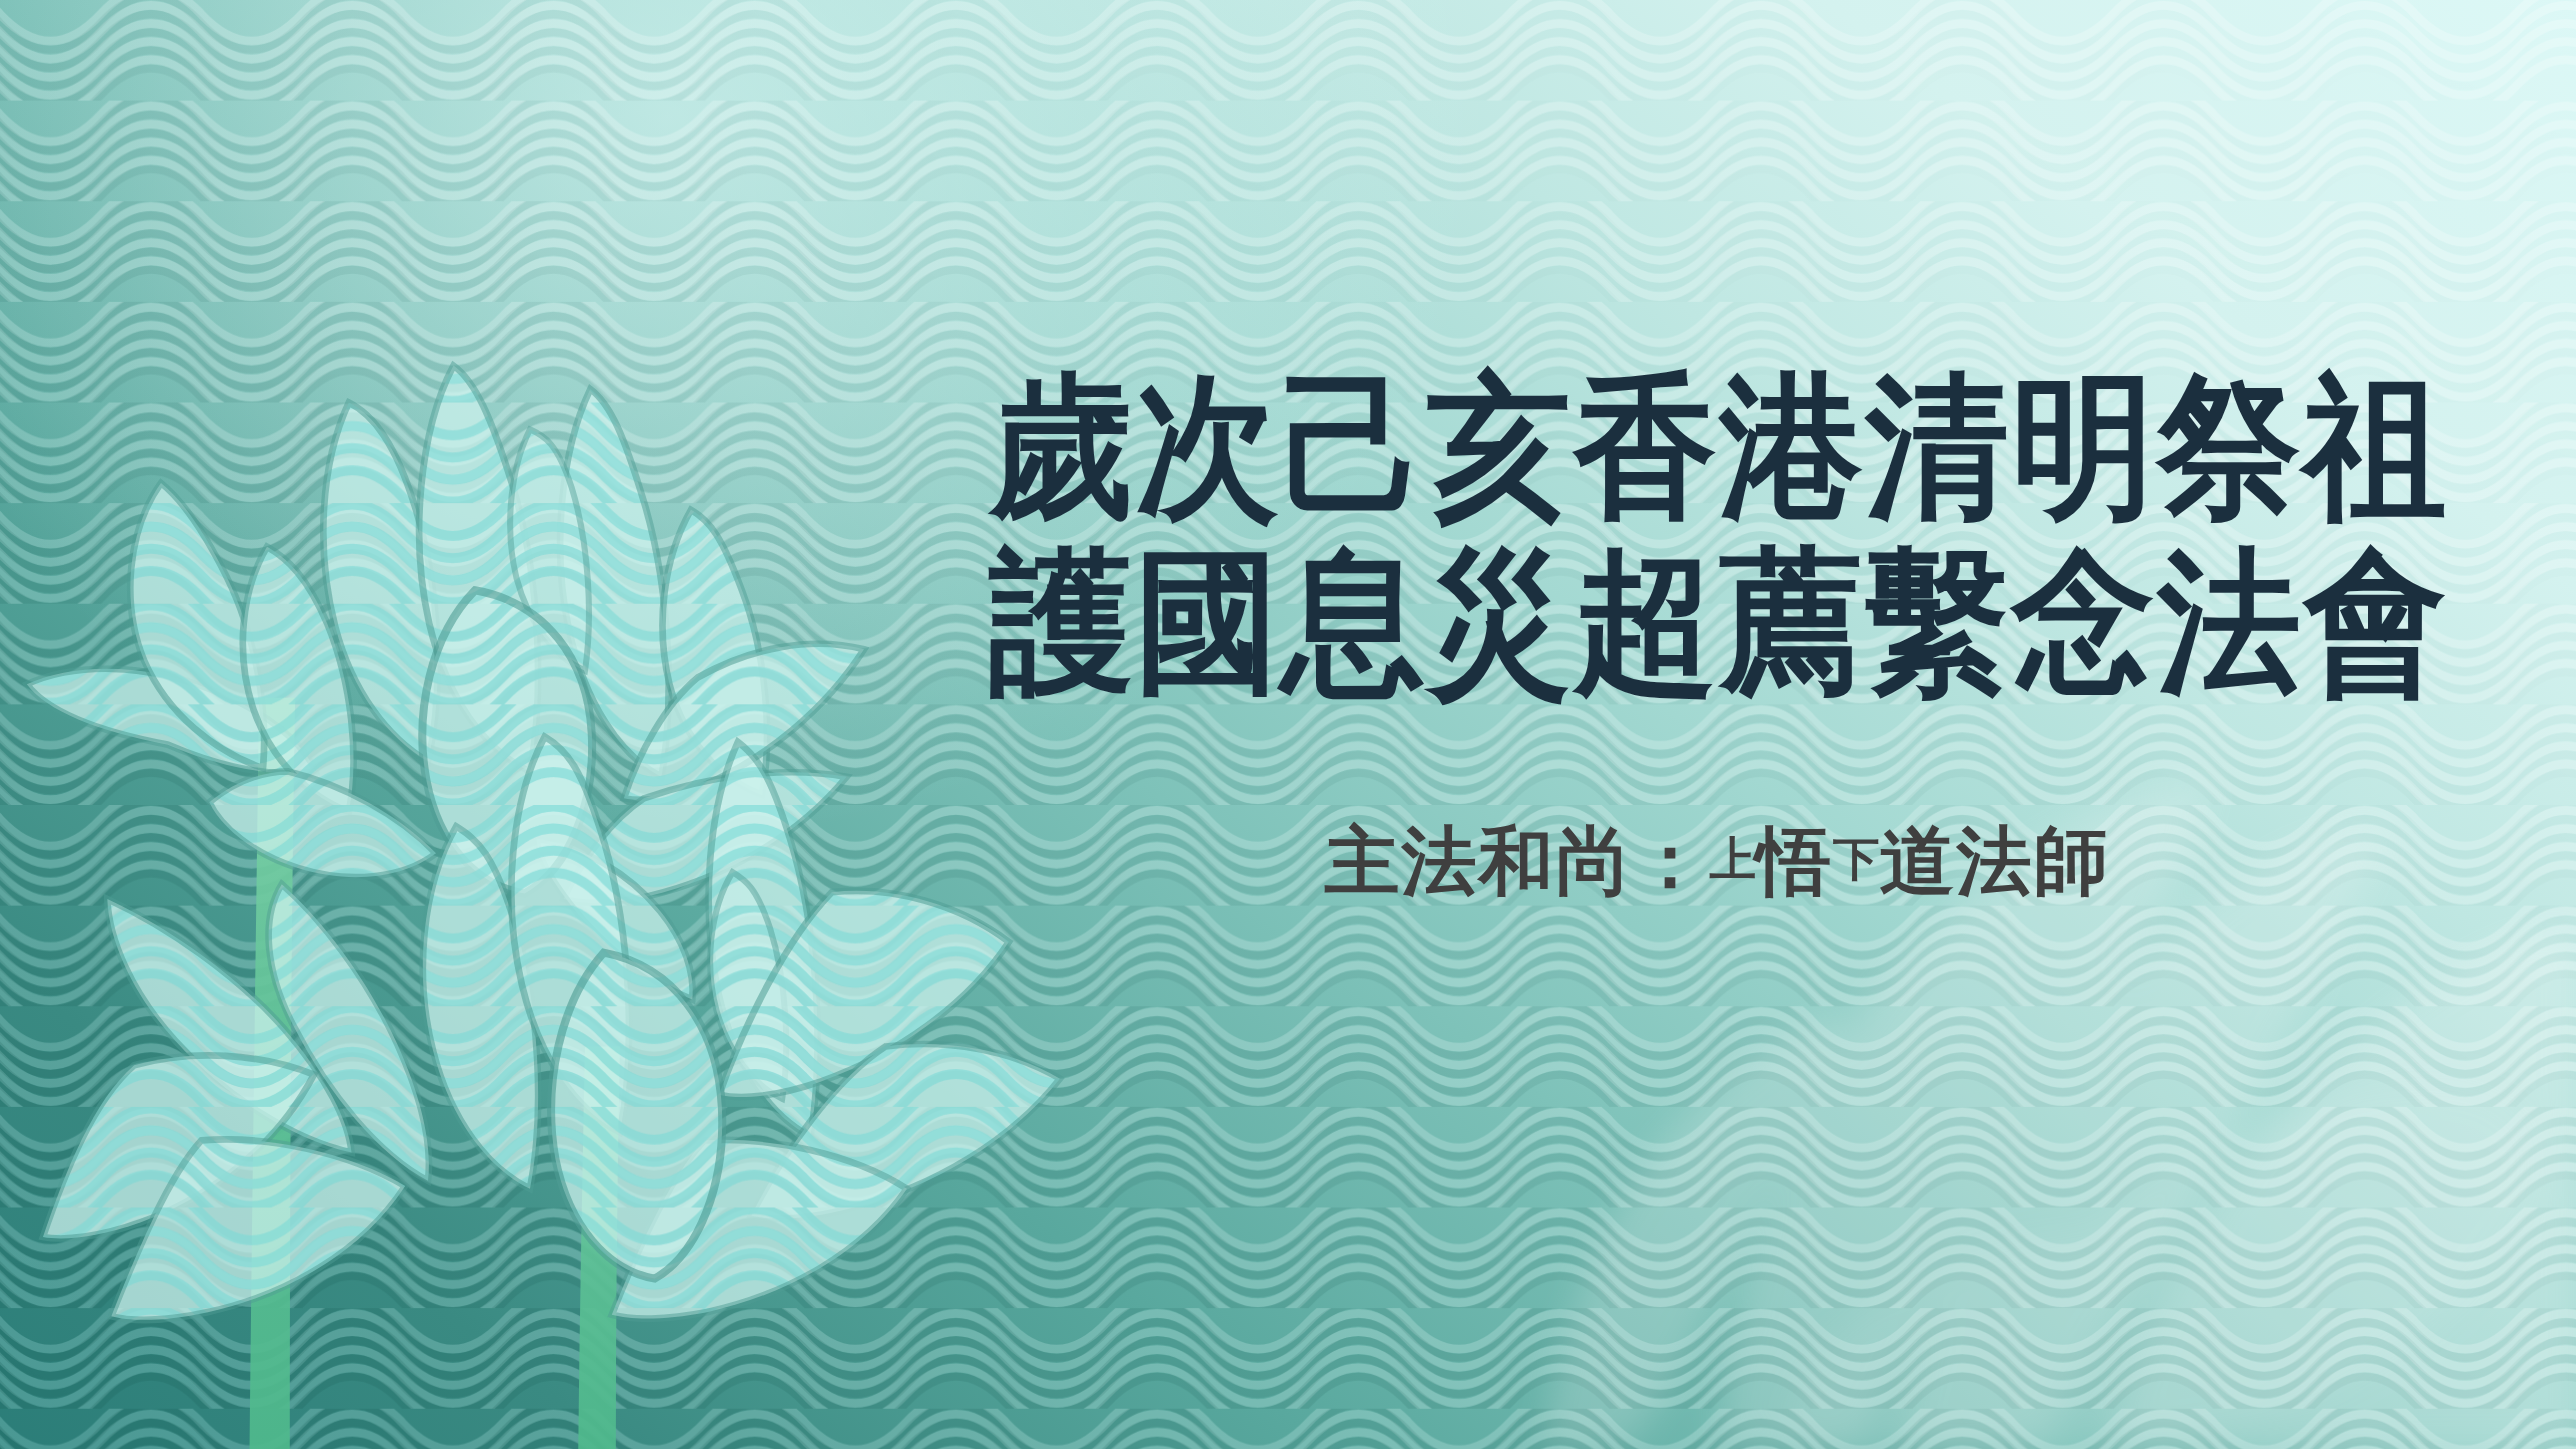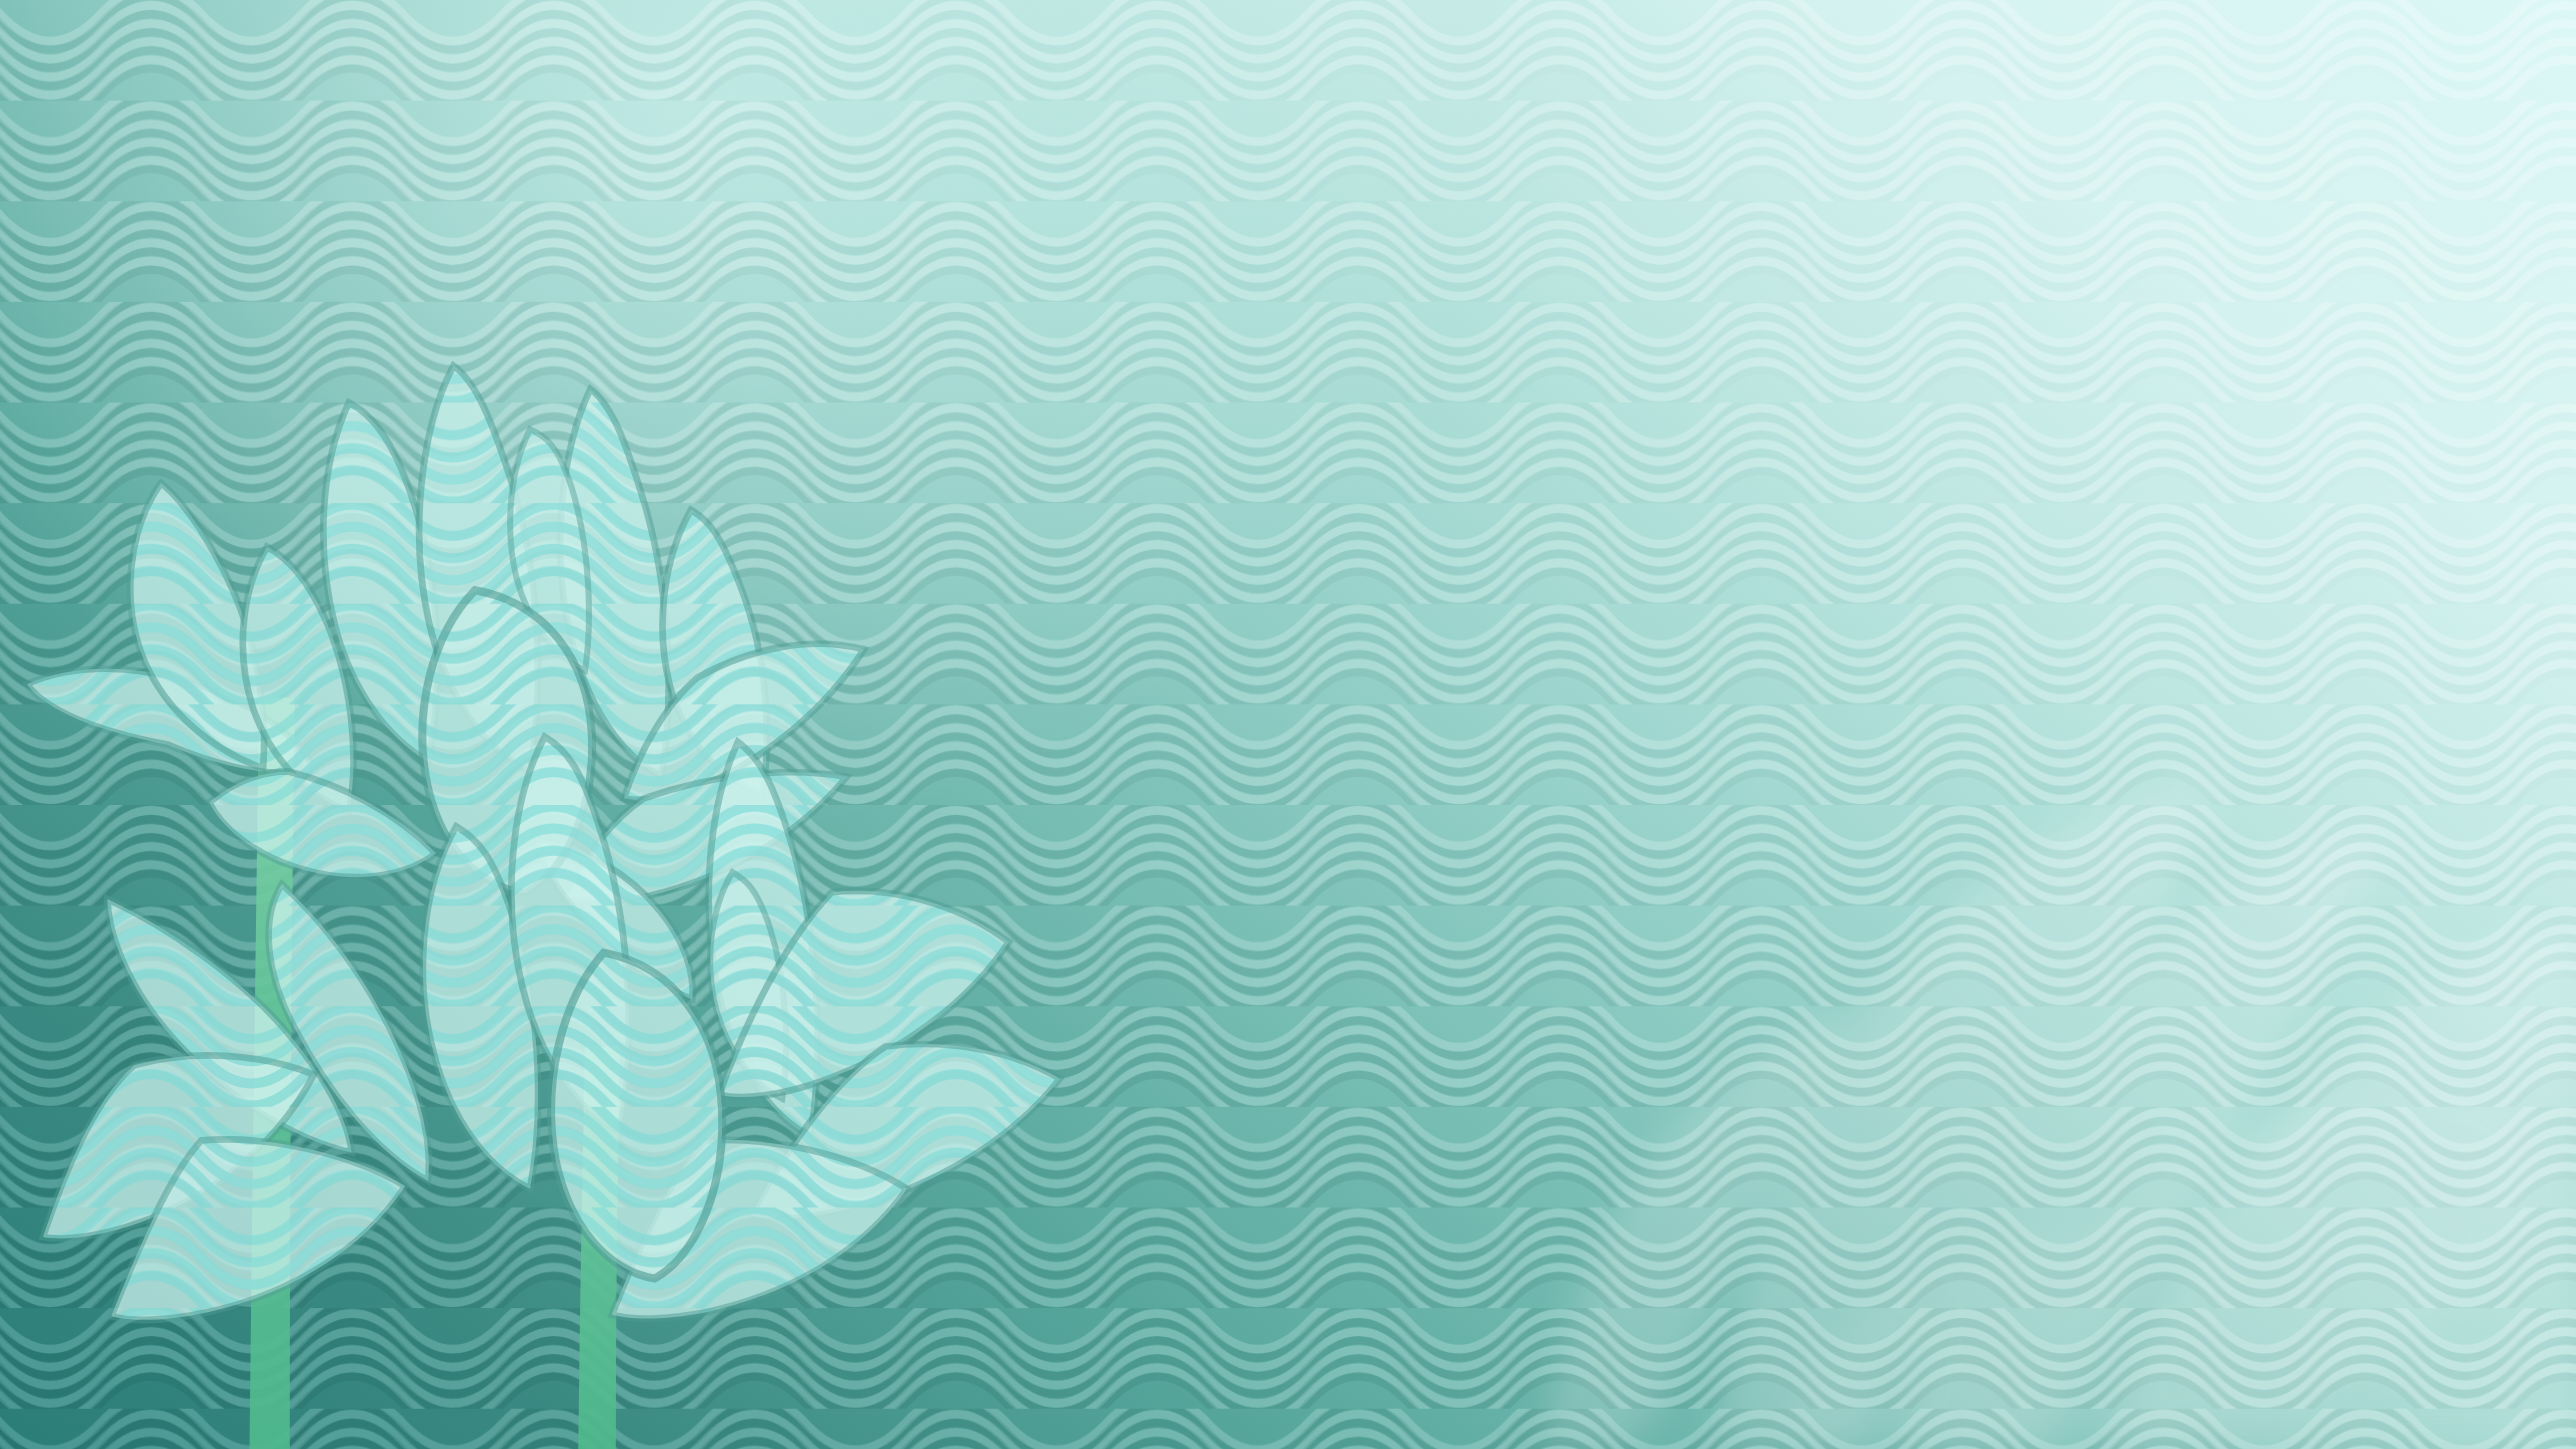--- a/index.html
+++ b/index.html
@@ -249,15 +249,23 @@
 
         <path d="M300,1700 C400,1692 520,1718 604,1768 C540,1866 428,1930 310,1956 C246,1970 196,1970 166,1962 C204,1866 252,1752 300,1700 Z" fill="url(#petalwave)" stroke="#4f9c94" stroke-width="10" stroke-opacity="0.50"></path>
 
         <path d="M1050,1700 C1150,1694 1270,1720 1352,1772 C1286,1868 1172,1930 1054,1956 C992,1968 942,1968 912,1960 C950,1864 1000,1752 1050,1700 Z" fill="url(#petalwave)" stroke="#4f9c94" stroke-width="10" stroke-opacity="0.50"></path>
 
         <path d="M900,1420 C836,1492 808,1616 828,1728 C848,1828 906,1894 976,1906 C1042,1868 1082,1764 1076,1650 C1070,1532 1006,1440 900,1420 Z" fill="url(#petalwave)" stroke="#4f9c94" stroke-width="12" stroke-opacity="0.62"></path>
       </g>
     </svg>
   </div>
 
+  <div class="text-block">
+    <div class="title-line">歲次己亥香港清明祭祖</div>
+    <div class="title-line">護國息災超薦繫念法會</div>
+
+    <div class="subtitle">
+      <span>主法和尚：</span><span class="honorific">上</span><span>悟</span><span class="honorific">下</span><span>道</span><span>法師</span>
+    </div>
+  </div>
 
 </div>
 
 
 </body></html>

